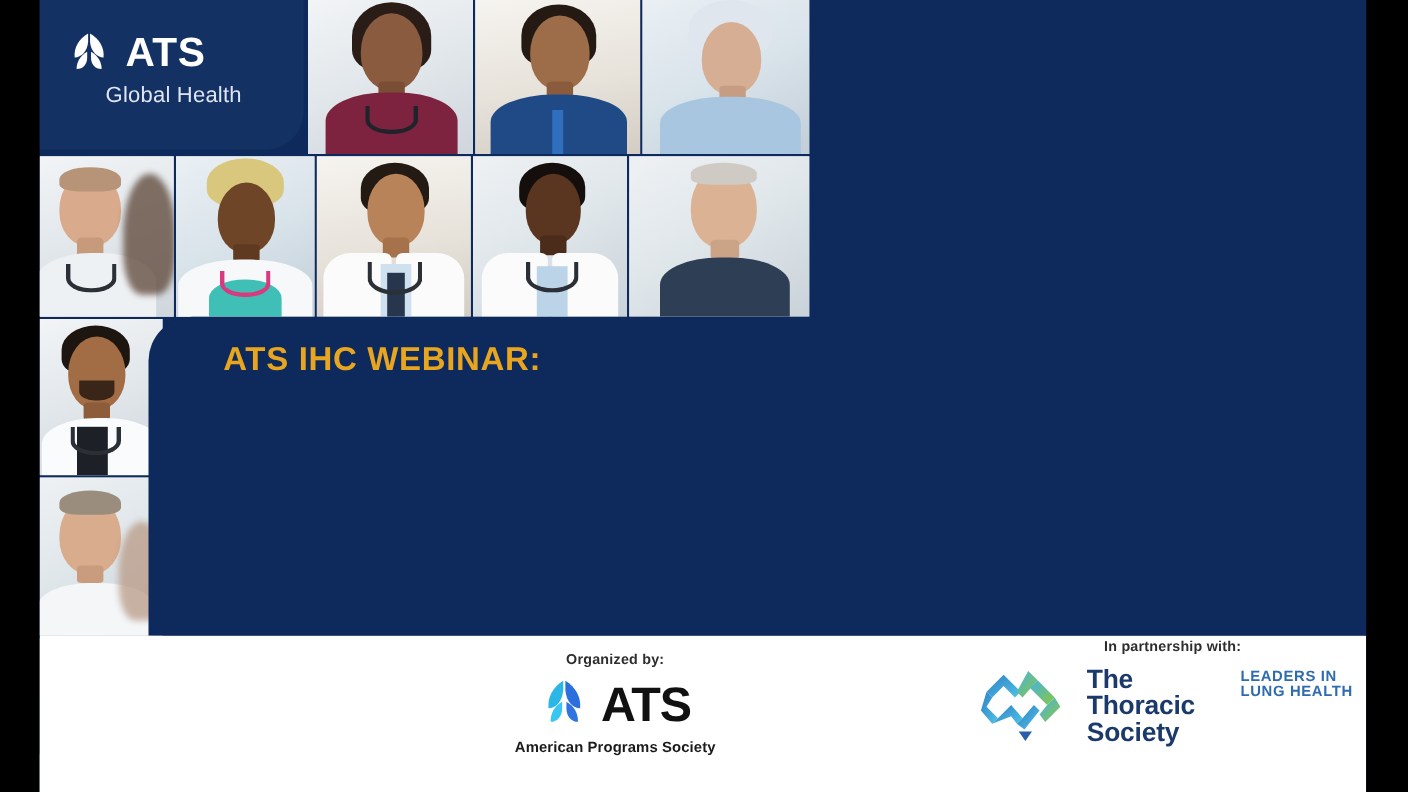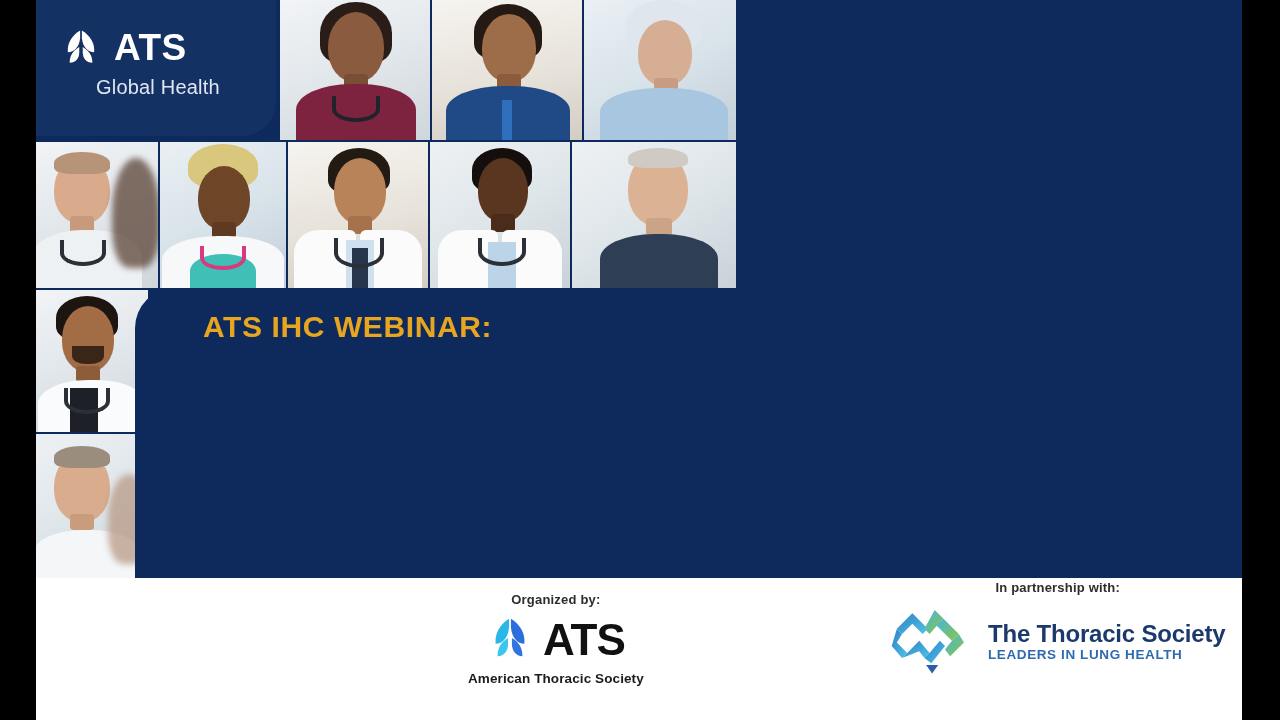--- a/index.html
+++ b/index.html
@@ -102,21 +102,21 @@
     color:#2d2d2d; font-size:13px; font-weight:600; letter-spacing:.2px; margin-bottom:8px;
   }
   .logo-org { position:absolute; left:60px; top:14px; }
   .logo-partner { position:absolute; left:482px; top:2px; }
 
   .ats-lockup { display:flex; align-items:center; gap:10px; }
   .ats-word { font-size:44px; font-weight:700; color:#111; letter-spacing:-1px; line-height:1; }
   .ats-tag { font-size:13.5px; font-weight:700; color:#1b1b1b; letter-spacing:.1px; margin-top:6px; text-align:center; }
 
   .tsanz-lockup { display:flex; align-items:center; gap:12px; }
-  .tsanz-text { display:flex; flex-direction:column; line-height:1.02; }
+  .tsanz-text { display:flex; line-height:1.02; }
   .ts-l1 { font-size:24px; font-weight:700; color:#1B3A6B; letter-spacing:-.2px; }
   .ts-l2 { font-size:19px; font-weight:700; color:#3FA3DE; letter-spacing:-.1px; }
   .ts-l3 { font-size:13.5px; font-weight:700; color:#2F6BAF; letter-spacing:.6px; margin-top:2px; }
 </style>
 </head>
 <body>
 
 <div id="stage">
   <div id="content">
 
@@ -305,21 +305,21 @@
             <span>
               <svg viewBox="0 0 48 48" width="46" height="46" aria-hidden="true">
                 <path d="M23 4 C13 10 8 20 9 30 C16 30 22 24 23 13 Z" fill="#2BB6E8"></path>
                 <path d="M25 4 C35 10 40 20 39 30 C32 30 26 24 25 13 Z" fill="#2B6FDE"></path>
                 <path d="M22 24 C15 28 11 34 11 43 C18 43 22 37 22 30 Z" fill="#39C6F0"></path>
                 <path d="M26 24 C33 28 37 34 37 43 C30 43 26 37 26 30 Z" fill="#2F74E0"></path>
               </svg>
             </span>
             <span class="ats-word">ATS</span>
           </div>
-          <div class="ats-tag">American Thoracic Society</div>
+          <div class="ats-tag">American Programs Society</div>
         </div>
 
         <div class="credit logo-partner">
           <div class="credit-label">In partnership with:</div>
           <div class="tsanz-lockup">
             <span>
               <svg viewBox="0 0 100 86" width="86" height="74" aria-hidden="true">
                 <defs>
                   <linearGradient id="g1" x1="0" y1="0" x2="1" y2="1">
                     <stop offset="0" stop-color="#2F7FC4"></stop>

